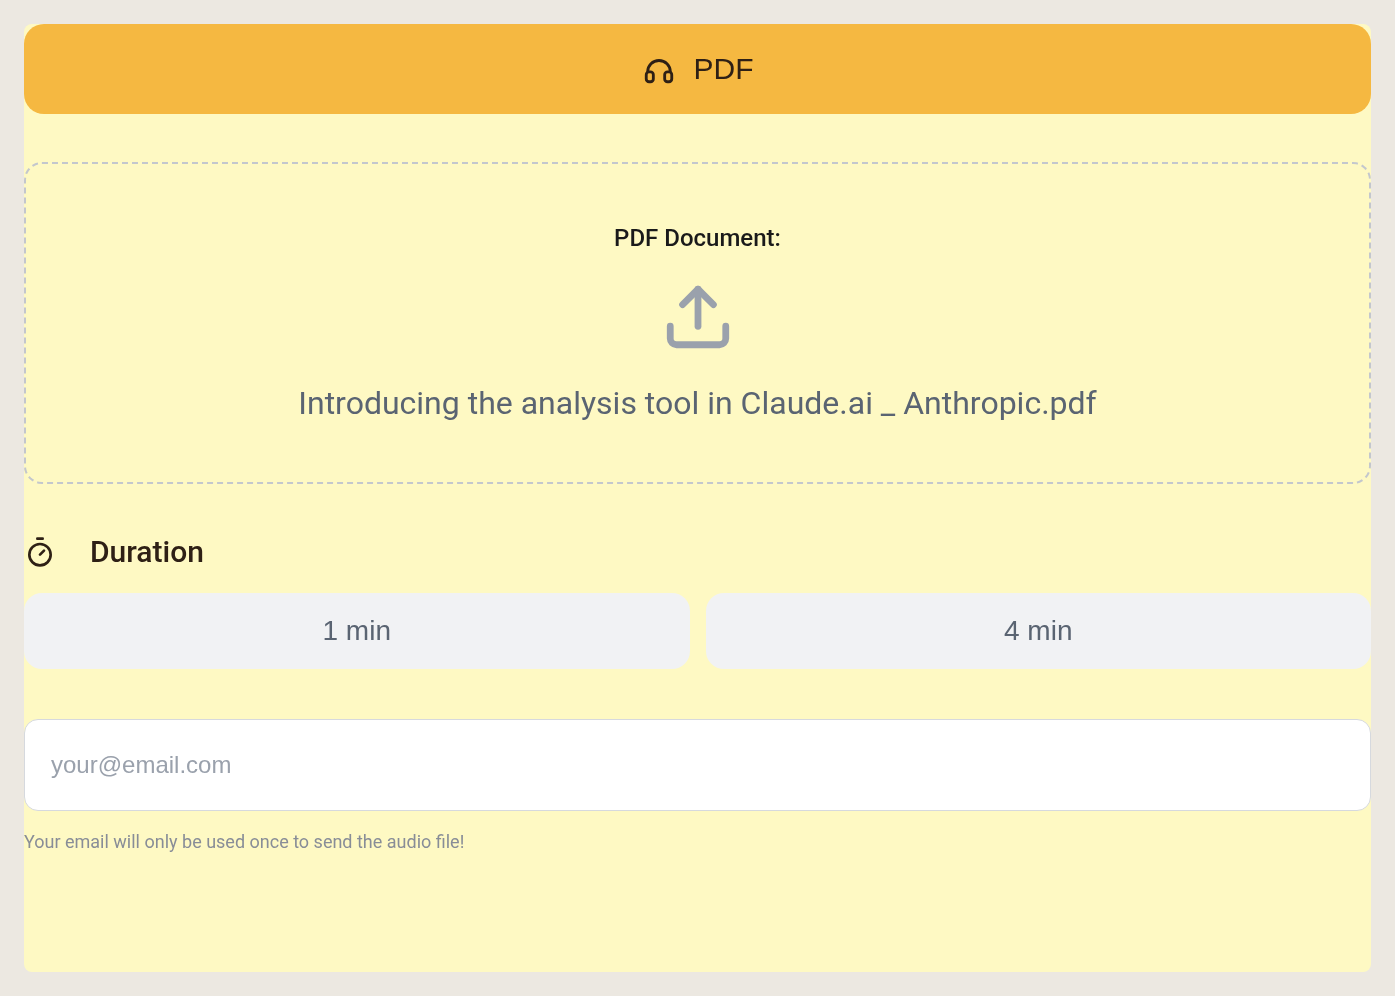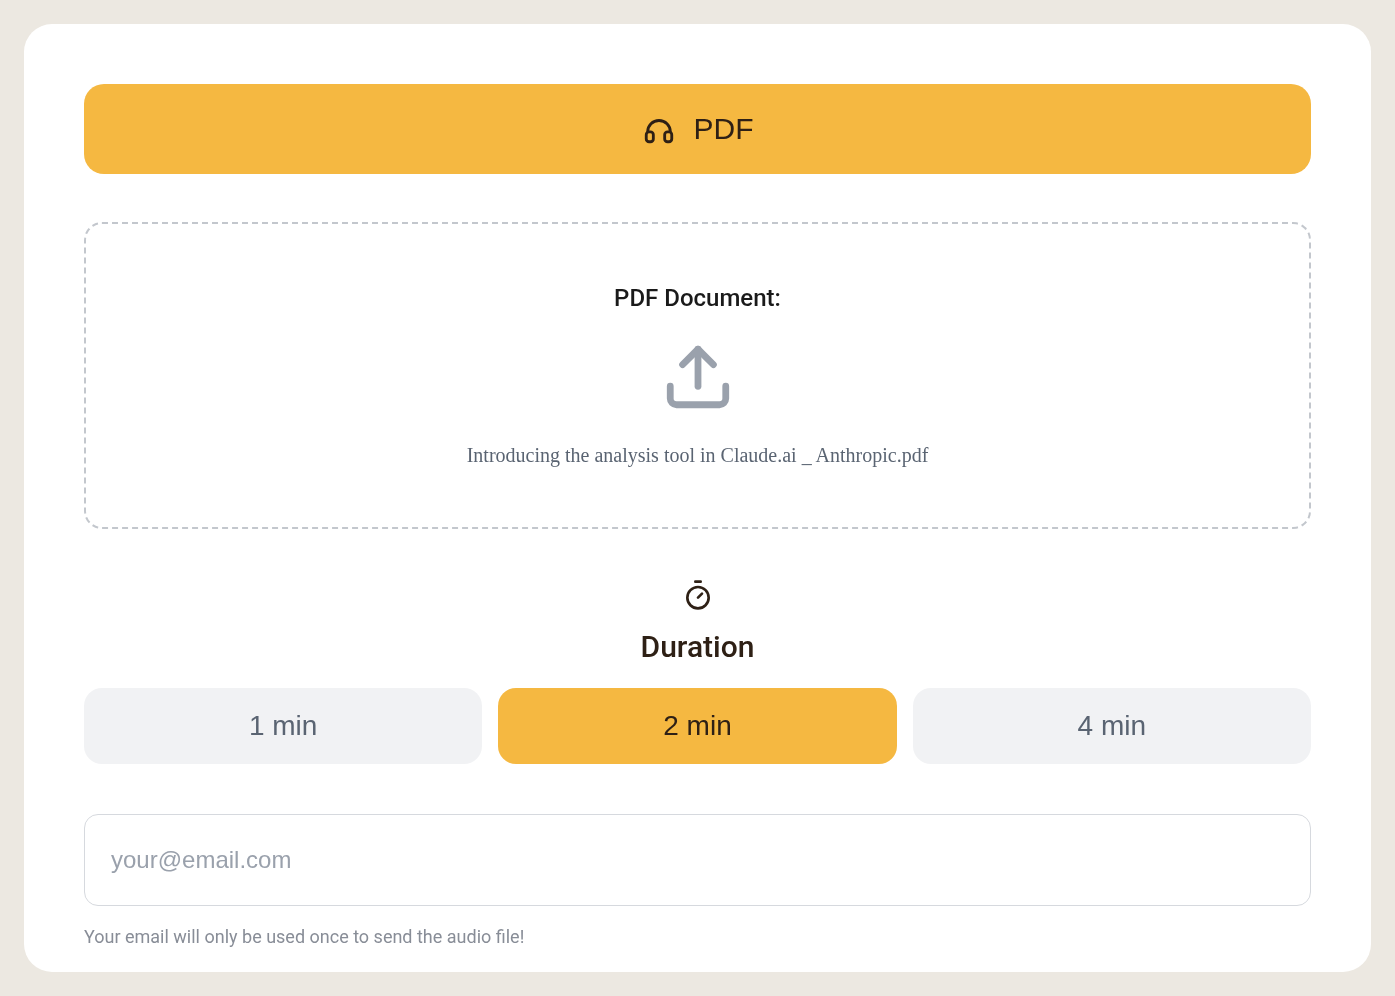--- a/index.html
+++ b/index.html
@@ -11,23 +11,22 @@
     body {
       background: #ece8e1;
       font-family: -apple-system, BlinkMacSystemFont, "Segoe UI", Roboto, Helvetica, Arial, sans-serif;
       padding: 24px;
       width: 1395px;
       height: 996px;
       overflow: hidden;
     }
     
     .card {
-      background: #ffffff;
-      border-radius: 28px;
-      padding: 60px;
+      background: #fef9c3;
+      border-radius: 8px;
       width: 100%;
       height: 100%;
     }
     
     .tabs {
       display: flex;
       gap: 32px;
       margin-bottom: 48px;
     }
     
@@ -78,31 +77,29 @@
     
     .upload-icon {
       width: 74px;
       height: 74px;
       color: #9aa1ac;
       margin: 0 auto 30px;
       display: block;
     }
     
     .filename {
-      font-size: 20px;
+      font-size: 32px;
       color: #5a6472;
-      font-family: Liberation Serif, serif;
     }
     
     .section-header {
       display: flex;
       align-items: center;
-      gap: 18px;
+      gap: 34px;
       margin-bottom: 24px;
-      flex-direction: column;
     }
     
     .section-header svg {
       width: 32px;
       height: 32px;
       color: #2e2015;
     }
     
     .section-label {
       font-size: 30px;
@@ -186,21 +183,20 @@
     <svg viewBox="0 0 24 24" fill="none" stroke="currentColor" stroke-width="2" stroke-linecap="round" stroke-linejoin="round">
       <line x1="10" y1="2" x2="14" y2="2"></line>
       <circle cx="12" cy="14" r="8"></circle>
       <line x1="12" y1="14" x2="15" y2="11"></line>
     </svg>
     <span class="section-label">Duration</span>
   </div>
 
   <div class="duration-options">
     <button class="duration-option inactive">1 min</button>
-    <button class="duration-option active">2 min</button>
     <button class="duration-option inactive">4 min</button>
   </div>
 
 
   <input type="email" class="email-input" placeholder="your@email.com" style="">
 
   <div class="email-hint">Your email will only be used once to send the audio file!</div>
 
 </div>
 

